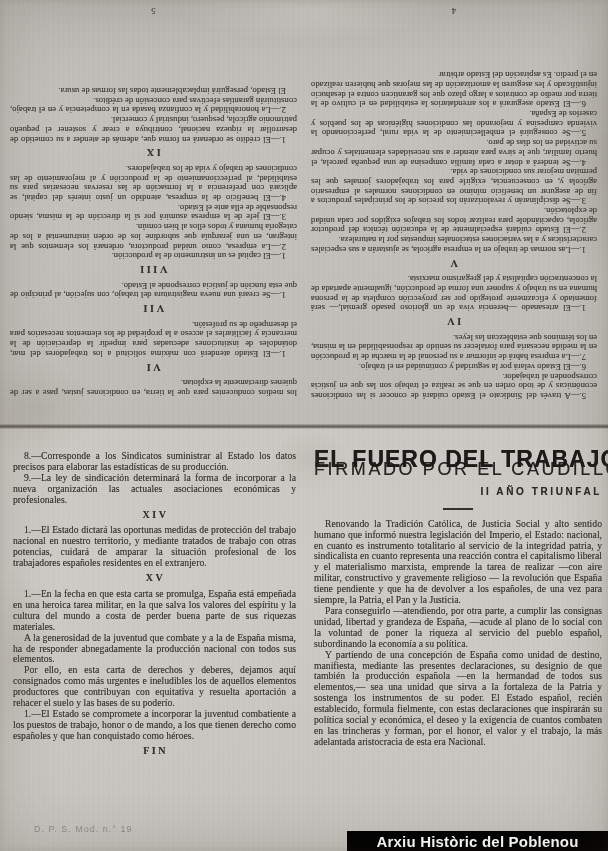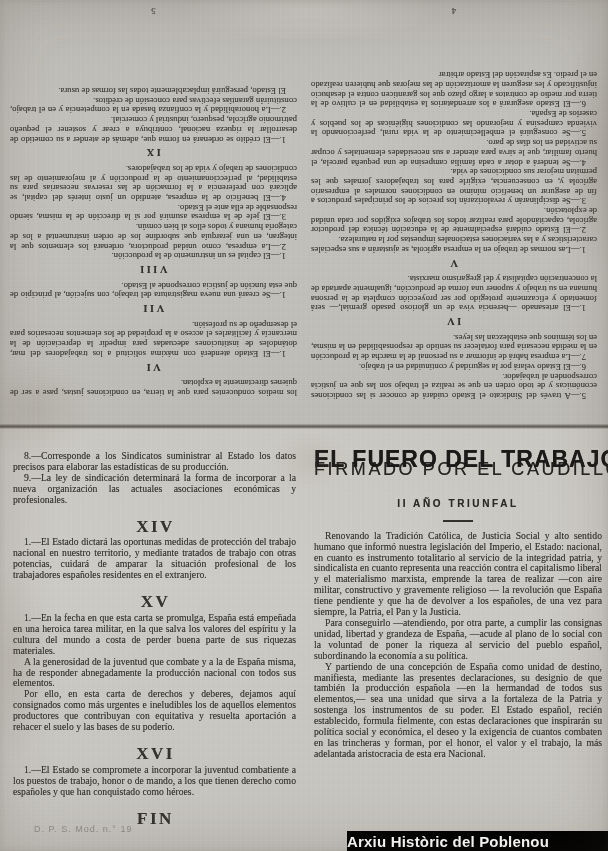--- a/index.html
+++ b/index.html
@@ -49,54 +49,54 @@
     font-size:9.7px; line-height:10.9px;
     text-shadow:0 0 .4px rgba(48,45,40,.5);
   }
   .page-bl{ position:absolute; left:13px;  top:22px; width:283px; }
   .page-br{ position:absolute; left:314px; top:24px; width:288px; }
   
   .blk.p, .blk.pf { text-align:justify; text-indent:11px; margin:0; }
   .blk.pf { text-indent:0; }
   .blk.h{
     text-align:center; font-weight:bold; letter-spacing:2.5px;
-    font-size:17px; margin:16px 0 5px; color:#34322c; text-indent:2px;
+    font-size:10px; margin:4px 0 5px; color:#34322c; text-indent:2px;
   }
   .sheet-top .blk.h{ font-size:10.5px; margin:6px 0 4px; }
   
   .doc-title{
     font-family:"Liberation Sans", sans-serif; font-weight:700;
     font-size:23px; letter-spacing:1px; white-space:nowrap; text-align:center;
     color:#1a1917; transform:scaleY(1.06); transform-origin:top center;
     text-shadow:0 0 .5px rgba(20,19,17,.8);
   }
   .doc-sub{
     font-family:"Liberation Sans", sans-serif; font-weight:400;
     font-size:18px; letter-spacing:2.6px; text-align:center;
     color:#232220; white-space:nowrap;
   }
   .doc-sub2{
     font-family:"Liberation Sans", sans-serif; font-weight:700;
-    font-size:10px; letter-spacing:2.6px; text-align:center;
-    margin-top:24px; color:#2a2926;
+    font-size:10px; letter-spacing:2.6px; text-align:right;
+    margin-top:12px; color:#2a2926;
   }
   .title-rule{ width:30px; height:2px; background:#312f2b; margin:10px auto 9px; }
   .doc-heading{
     font-weight:700; font-size:13.5px; letter-spacing:6.5px; text-indent:6.5px;
     text-align:center; margin:4px 0 8px; color:#242320;
   }
   .footer-code{
     position:absolute; left:34px; top:395px;
     font-family:"Liberation Sans", sans-serif; font-size:9px; letter-spacing:1px;
     color:#8f8d86; text-shadow:none;text-align:right;
   }
   
   .watermark{
     position:absolute; left:347px; top:831px; width:261px; height:20px;
-    background:#000; display:flex; align-items:center; justify-content:flex-start;
+    background:#000; display:flex; align-items:center; justify-content:center;
   }
   .watermark span{
     font-family:"Liberation Sans", sans-serif; font-weight:700; font-size:15px;
     color:#fff; white-space:nowrap; letter-spacing:.2px;
   }
   
   .stain{ position:absolute; pointer-events:none; border-radius:50%; }
   .st1{ left:-25px; top:360px; width:120px; height:100px;
         background:radial-gradient(ellipse, rgba(110,100,78,.12), transparent 70%); }
   .st2{ left:560px; top:20px;  width:90px;  height:260px;
@@ -158,21 +158,20 @@
     <div class="page-bl">
       <div class="blocks">
           <div class="blk p">8.—Corresponde a los Sindicatos suministrar al Estado los datos precisos para elaborar las estadísticas de su producción.</div>
           <div class="blk p">9.—La ley de sindicación determinará la forma de incorporar a la nueva organización las actuales asociaciones económicas y profesionales.</div>
           <div class="blk h">XIV</div>
           <div class="blk p">1.—El Estado dictará las oportunas medidas de protección del trabajo nacional en nuestro territorio, y mediante tratados de trabajo con otras potencias, cuidará de amparar la situación profesional de los trabajadores españoles residentes en el extranjero.</div>
           <div class="blk h">XV</div>
           <div class="blk p">1.—En la fecha en que esta carta se promulga, España está empeñada en una heroica tarea militar, en la que salva los valores del espíritu y la cultura del mundo a costa de perder buena parte de sus riquezas materiales.</div>
           <div class="blk p">A la generosidad de la juventud que combate y a la de España misma, ha de responder abnegadamente la producción nacional con todos sus elementos.</div>
           <div class="blk p">Por ello, en esta carta de derechos y deberes, dejamos aquí consignados como más urgentes e ineludibles los de aquellos elementos productores que contribuyan con equitativa y resuelta aportación a rehacer el suelo y las bases de su poderío.</div>
-          <div class="blk h">XVI</div>
           <div class="blk p">1.—El Estado se compromete a incorporar la juventud combatiente a los puestos de trabajo, honor o de mando, a los que tienen derecho como españoles y que han conquistado como héroes.</div>
           <div class="blk h">FIN</div>
         </div>
     </div>
     <div class="footer-code">D. P. S. Mod. n.° 19</div>
 
     <div class="page-br">
       <div class="doc-title">EL FUERO DEL TRABAJO</div>
       <div class="doc-sub">FIRMADO POR EL CAUDILLO</div>
       <div class="doc-sub2">II AÑO TRIUNFAL</div>

